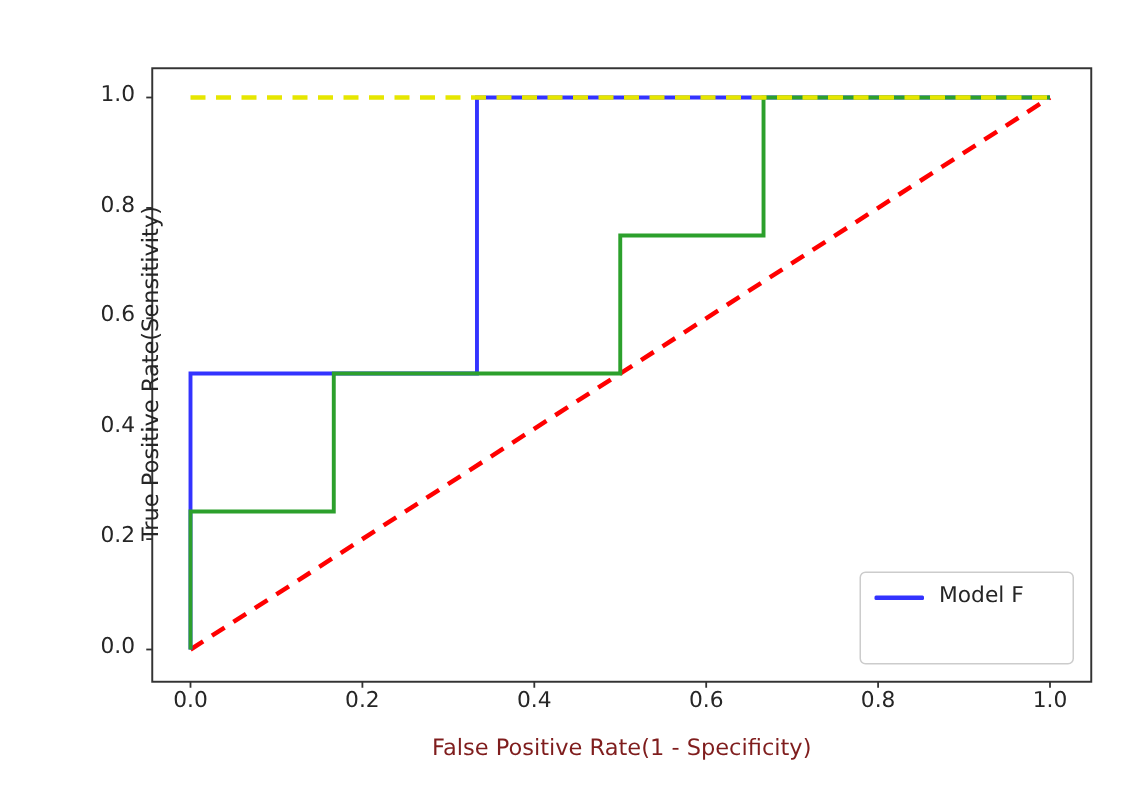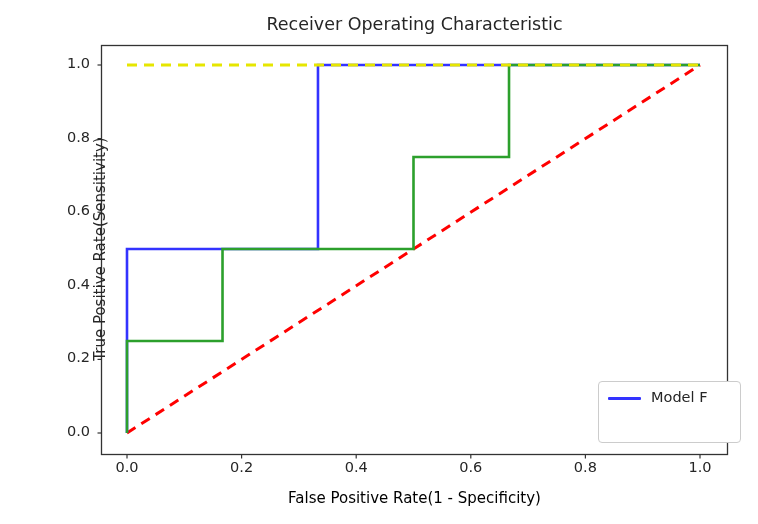--- a/index.html
+++ b/index.html
@@ -40,21 +40,21 @@
     letter-spacing: 0px;
     white-space: nowrap;
   }
   .xlabel {
     position: absolute;
     left: 101px;
     top: 489px;
     width: 627px;
     text-align: center;
     font-size: 15px;
-    color: #000000;
+    color: #7f1d1d;
     white-space: nowrap;
   }
   .ylabel {
     position: absolute;
     left: -105px;
     top: 240px;
     width: 410px;
     text-align: center;
     font-size: 15px;
     color: #262626;
@@ -83,21 +83,20 @@
   .legend-box {
     position: absolute;
     left: 573px;
     top: 381px;
     width: 143px;
     height: 62px;
     background: #ffffff;
     border: 1px solid #cccccc;
     border-radius: 4px;
     box-sizing: border-box;
-    margin-left: 25px;
   }
   .legend-entry {
     position: absolute;
     height: 22px;
     left: 0;
     width: 143px;
   }
   .legend-entry.e0 { top: 6px; }
   .legend-entry.e1 { top: 32px; }
   .legend-swatch {
@@ -115,21 +114,20 @@
     font-size: 14.5px;
     color: #262626;
     white-space: nowrap;
   }
 </style>
 </head>
 <body>
 
 <div id="figure">
 
-  <div class="fig-title">Receiver Operating Characteristic</div>
 
   <svg id="chart-svg" viewBox="0 0 758 524" xmlns="http://www.w3.org/2000/svg">
 
     <rect x="101.5" y="45.5" width="626" height="409" fill="#ffffff" stroke="#333333" stroke-width="1.3"></rect>
     <g id="tick-marks">
         <line x1="127" x2="127" y1="454.5" y2="458.5" stroke="#333333" stroke-width="1.2"></line>
         <line x1="241.60000000000002" x2="241.60000000000002" y1="454.5" y2="458.5" stroke="#333333" stroke-width="1.2"></line>
         <line x1="356.20000000000005" x2="356.20000000000005" y1="454.5" y2="458.5" stroke="#333333" stroke-width="1.2"></line>
         <line x1="470.8" x2="470.8" y1="454.5" y2="458.5" stroke="#333333" stroke-width="1.2"></line>
         <line x1="585.4000000000001" x2="585.4000000000001" y1="454.5" y2="458.5" stroke="#333333" stroke-width="1.2"></line>

